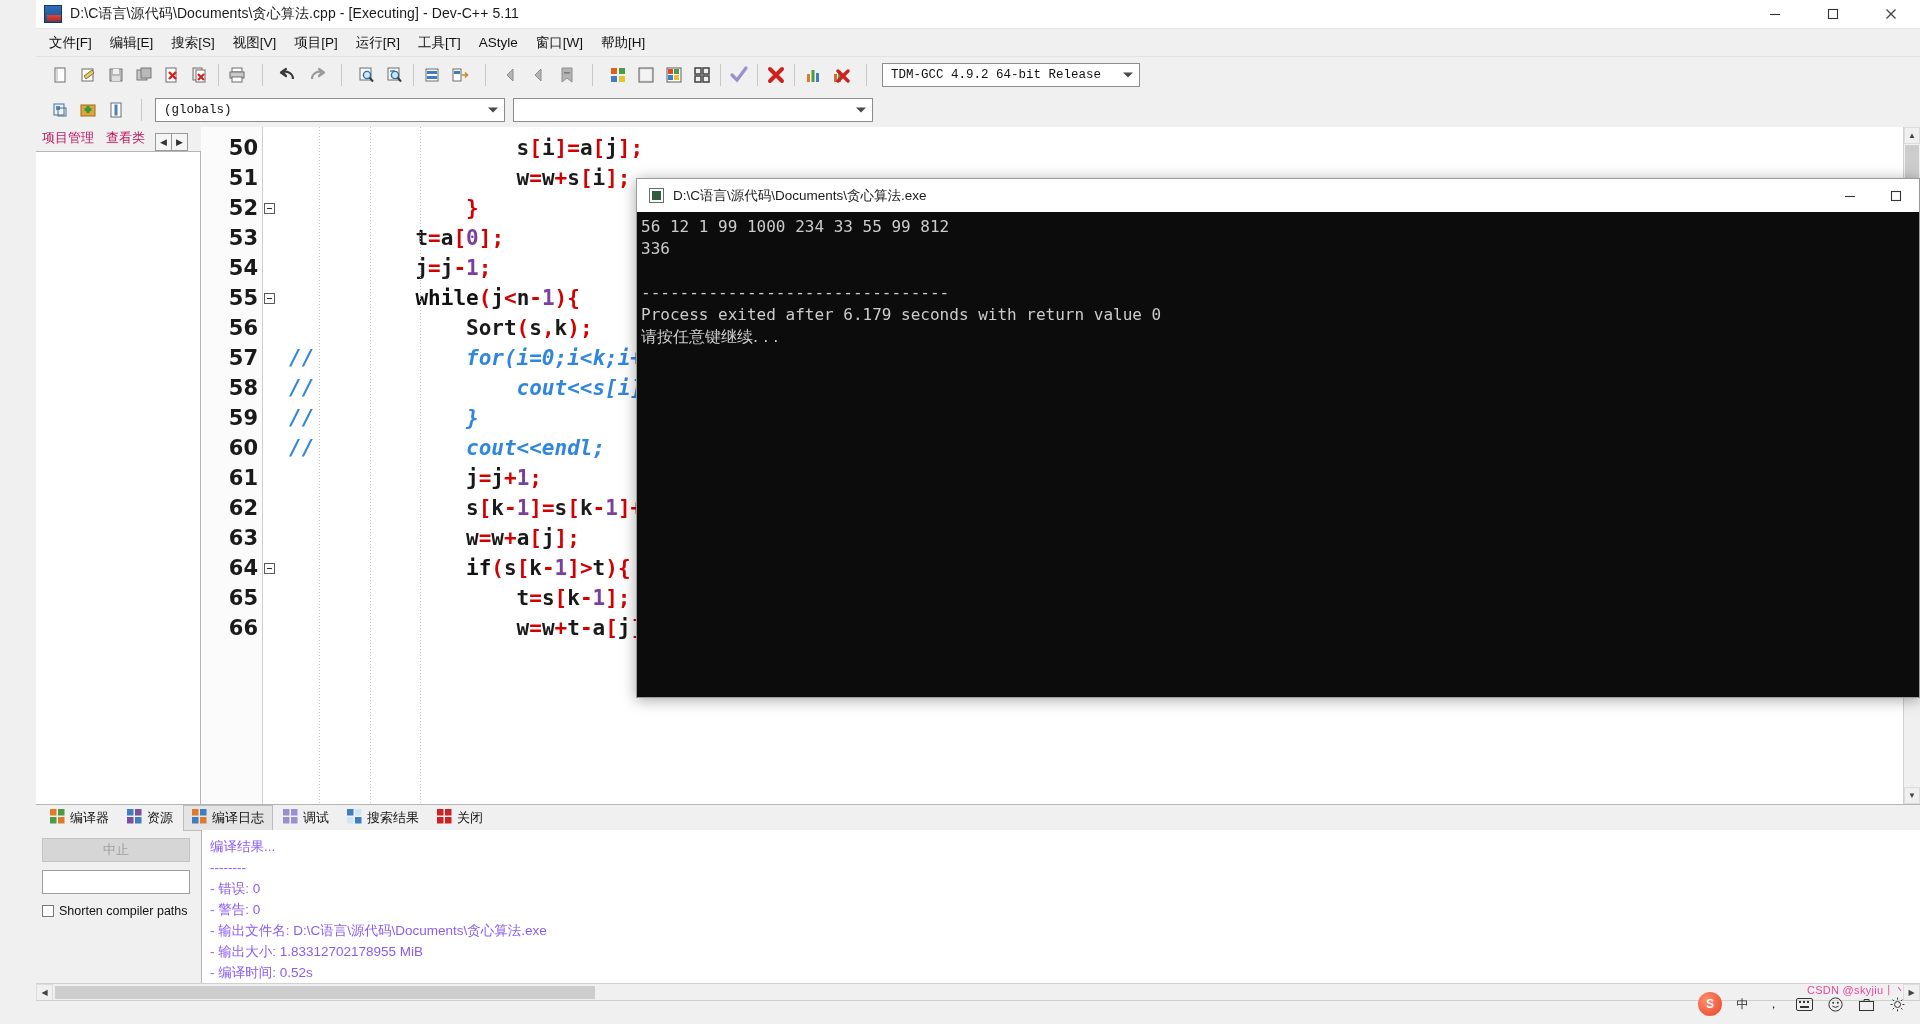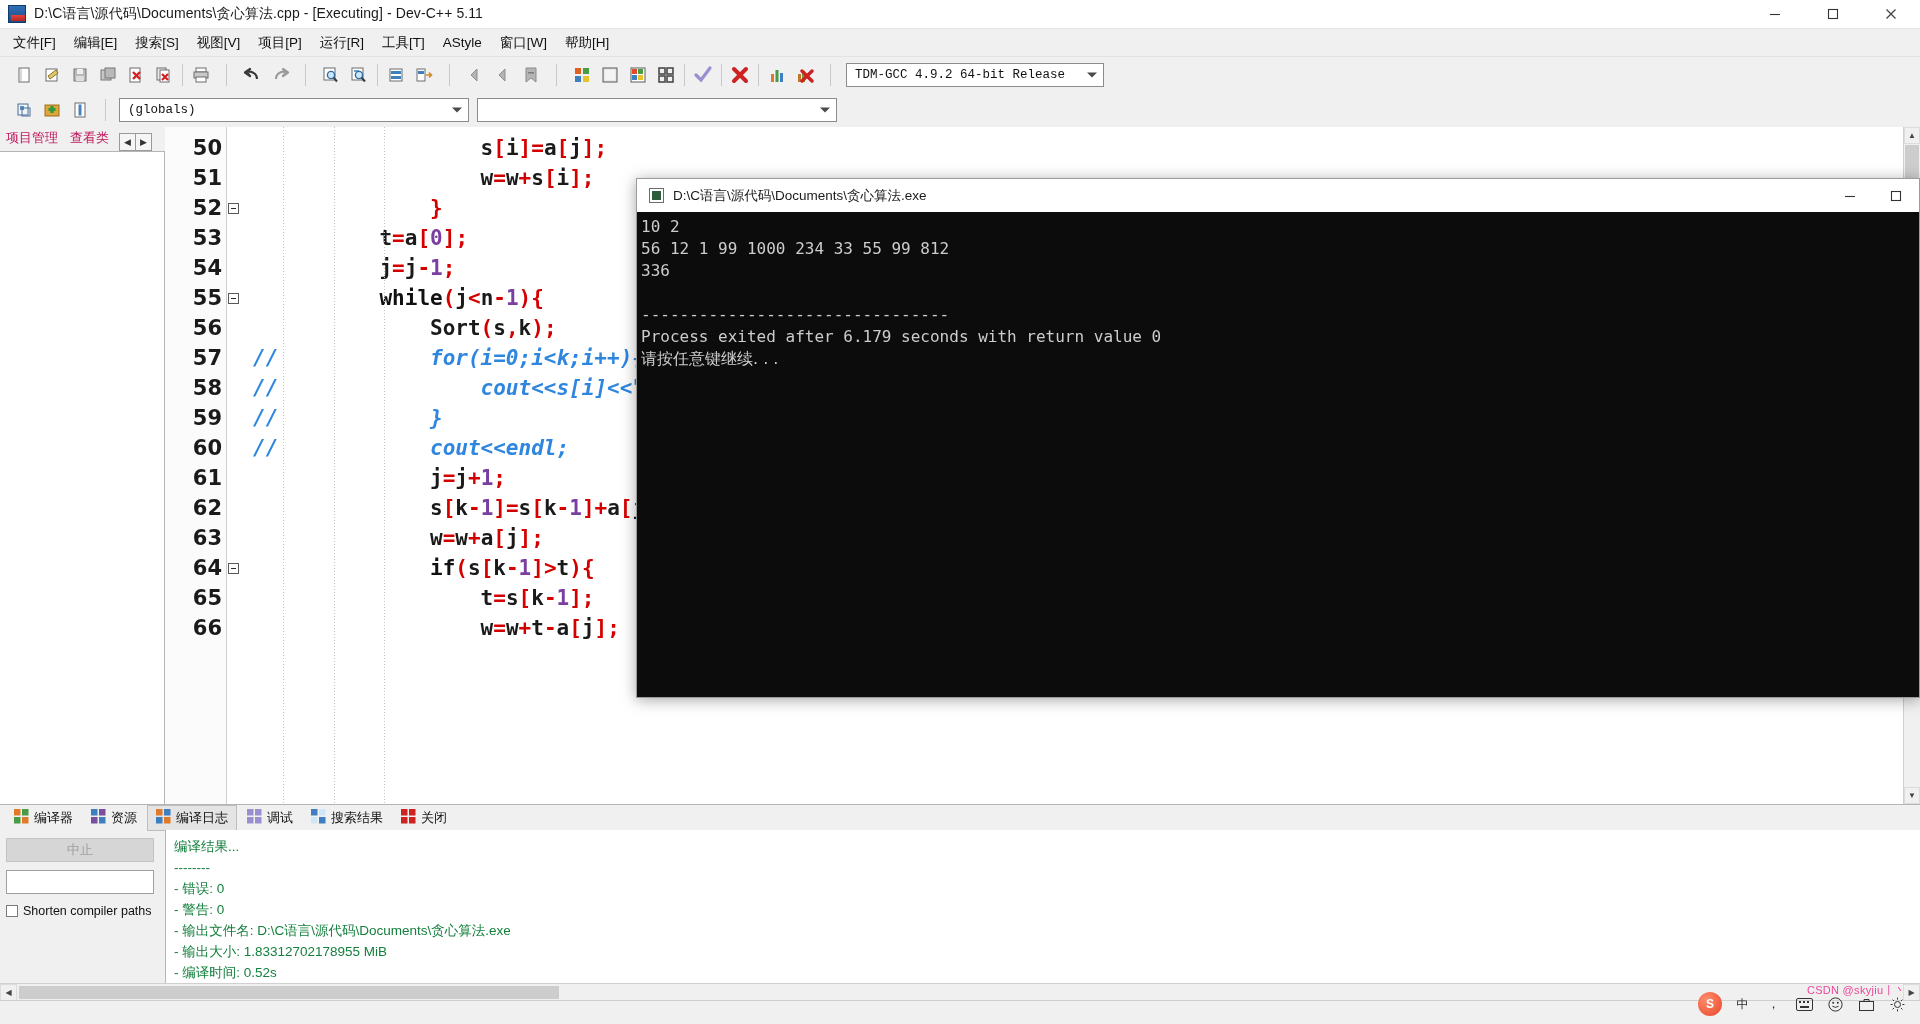--- a/index.html
+++ b/index.html
@@ -9,21 +9,21 @@
     font-size: 13px;
     background:#1b1b1b;
     -webkit-font-smoothing: antialiased;
   }
   #app { position:relative; width:1920px; height:1024px; }
 
   
   .ide {
     position:absolute; left:0; top:0; width:1920px; height:1024px;
     background:#f0f0f0;
-    display:flex; flex-direction:column;
+    display:flex; flex-direction:column;padding-left:36px;
   }
 
   
   .titlebar {
     height:29px; background:#ffffff; display:flex; align-items:center;
     border-bottom:1px solid #e6e6e6; flex:0 0 29px;
   }
   .tb-icon {
     width:18px; height:18px; margin-left:8px; margin-right:8px;
     background:linear-gradient(180deg,#2f6fb5 0%,#1d4d86 100%);
@@ -166,21 +166,21 @@
   .logbody { flex:1; display:flex; min-height:0; }
   .logleft { width:165px; flex:0 0 165px; padding:8px 6px 0 6px; }
   .abortbtn {
     width:148px; height:24px; background:#d6d6d6; border:1px solid #c4c4c4;
     color:#a0a0a0; font-size:13px; display:flex; align-items:center; justify-content:center;
   }
   .emptybar { width:148px; height:24px; background:#fff; border:1px solid #a0a0a0; margin-top:8px; }
   .chkrow { display:flex; align-items:center; gap:5px; margin-top:10px; font-size:12.5px; color:#111;}
   .chkbox { width:12px;height:12px;border:1px solid #7a7a7a;background:#fff; }
   .logright { flex:1; background:#fff; border-left:1px solid #b5b5b5; padding:6px 0 0 8px;
-              font-size:13.5px; color:#15803d; line-height:21px; min-width:0; overflow:hidden;}
+              font-size:13.5px; color:#8b5cf6; line-height:21px; min-width:0; overflow:hidden;}
   .logline { white-space:pre; }
   .hscroll { height:17px; background:#f0f0f0; border-top:1px solid #d0d0d0; display:flex; align-items:center;}
   .hsb { width:17px;height:17px;display:flex;align-items:center;justify-content:center;font-size:8px;color:#444;border:1px solid #dcdcdc;}
   .hthumb { height:13px; background:#cdcdcd; margin:0 2px; }
 
   
   .statusbar {
     height:24px; flex:0 0 24px; background:#f0f0f0; border-top:1px solid #cfcfcf;
     display:flex; align-items:center; font-size:12.5px; color:#111;
   }
@@ -682,21 +682,20 @@
             </svg>
         </div>
         <div class="cbtn">
           <svg width="12" height="12" viewBox="0 0 12 12">
               <rect x="1.5" y="1.5" width="9" height="9" fill="none" stroke="#333" stroke-width="1.1"></rect>
             </svg>
         </div>
       </div>
     </div>
     <div class="cbody" id="cbody">
-        <div class="l">10 2</div>
         <div class="l">56 12 1 99 1000 234 33 55 99 812</div>
         <div class="l">336</div>
         <div class="l">&nbsp;</div>
         <div class="l">--------------------------------</div>
         <div class="l">Process exited after 6.179 seconds with return value 0</div>
         <div class="l cb-cjk">请按任意键继续. . .</div>
       </div>
   </div>
 
   <div class="bottomstrip"></div>

